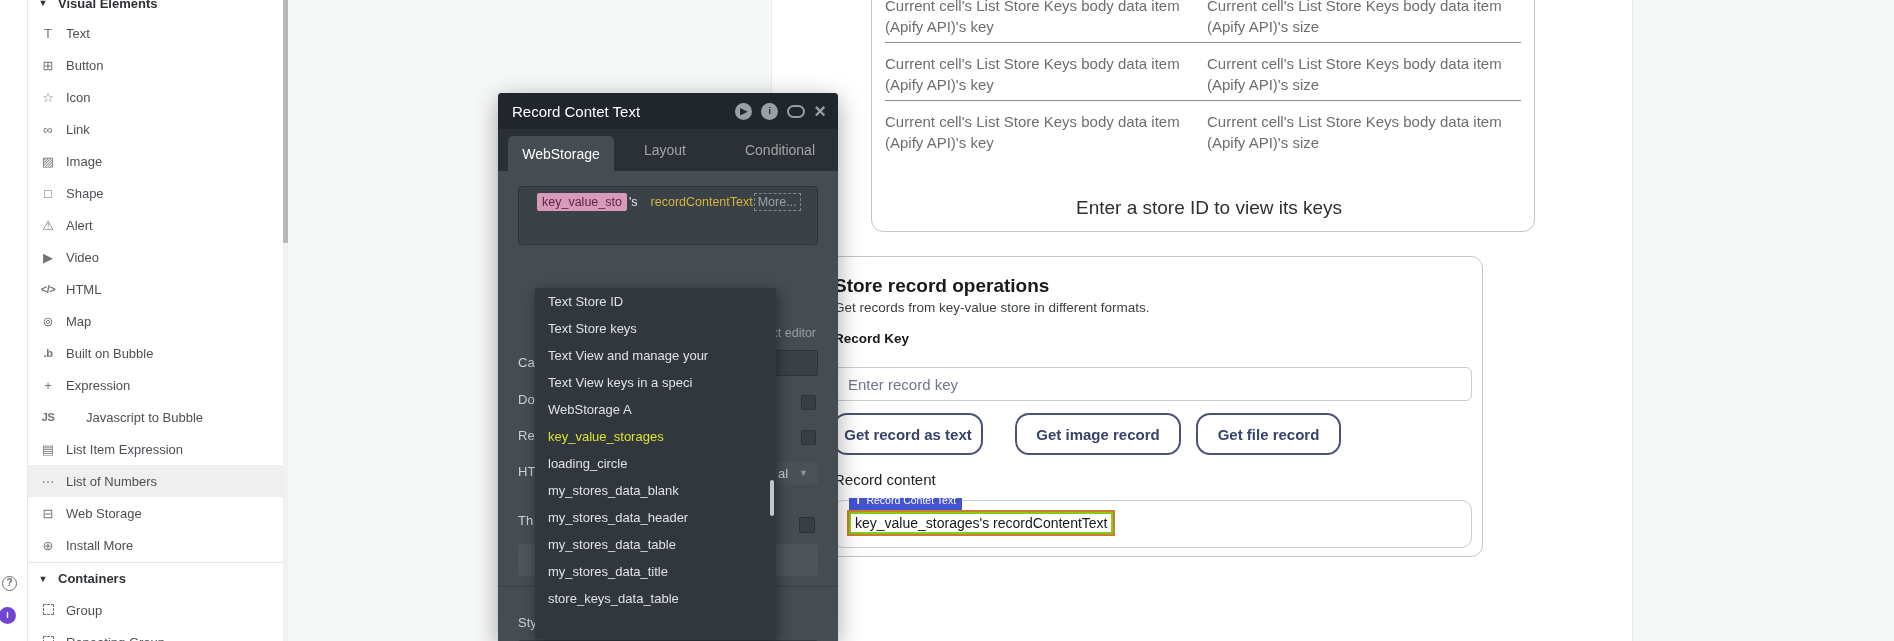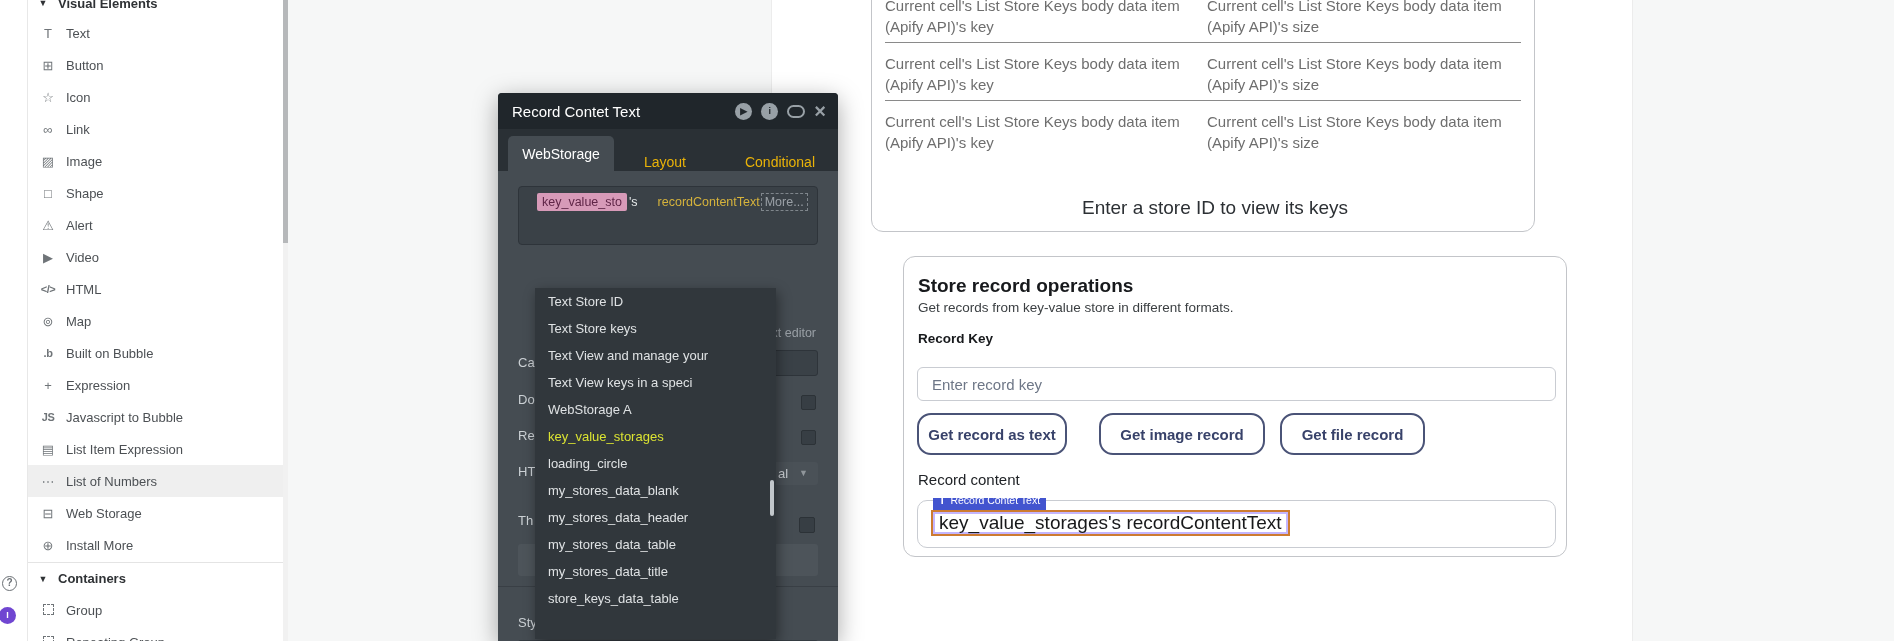--- a/index.html
+++ b/index.html
@@ -27,68 +27,68 @@
   .pal-divider-top{border-top:1px solid #e4e4e4;}
   #sidebar-scrollbar{position:absolute;left:283px;top:0;width:5px;height:641px;background:#f1f1f1;}
   #sidebar-scrollbar .thumb{position:absolute;left:0;top:0;width:5px;height:243px;background:#b6b8ba;}
 
   
   #page{position:absolute;left:771px;top:0;width:862px;height:641px;background:#fff;
     border-left:1px solid #ececec;border-right:1px solid #ececec;}
 
   .card{position:absolute;background:#fff;border:1px solid #c3c5c9;border-radius:12px;}
   #cardA{left:871px;top:-24px;width:664px;height:256px;}
-  #cardB{left:903px;top:256px;width:664px;height:301px;padding-left:32px;}
+  #cardB{left:819px;top:256px;width:664px;height:301px;padding-left:32px;}
 
   .krow{position:absolute;left:0;width:664px;}
   .kcell{position:absolute;top:0;width:330px;color:#6e6e6e;font-size:15px;line-height:21px;}
   .kcell.c1{left:13px;}
   .kcell.c2{left:335px;}
   .kdiv{position:absolute;left:13px;width:636px;height:0;border-top:1px solid #8a8a8a;}
-  .empty-msg{position:absolute;left:11px;top:220px;width:664px;text-align:center;color:#2c3034;font-size:19px;}
+  .empty-msg{position:absolute;left:5px;top:220px;width:664px;text-align:center;color:#2c3034;font-size:19px;}
 
   .sc-title{position:absolute;left:14px;top:18px;font-size:19px;font-weight:bold;color:#17191c;}
   .sc-sub{position:absolute;left:14px;top:43px;font-size:13.5px;color:#3c4043;}
   .sc-key-label{position:absolute;left:14px;top:74px;font-size:13.5px;font-weight:bold;color:#17191c;}
   .sc-input{position:absolute;left:13px;top:110px;width:639px;height:34px;border:1px solid #c9ccd2;border-radius:6px;
     padding:0 14px;font-size:15px;color:#333;font-family:"Liberation Sans",sans-serif;outline:none;}
   .sc-input::placeholder{color:#6e7787;opacity:1;}
   .sc-btn{position:absolute;top:156px;height:42px;background:#fff;border:2px solid #4a5377;border-radius:14px;
     color:#38426a;font-weight:bold;font-size:15px;font-family:"Liberation Sans",sans-serif;cursor:pointer;}
   .sc-rc-label{position:absolute;left:14px;top:214px;font-size:15px;color:#202327;}
   .sc-rc-box{position:absolute;left:13px;top:243px;width:639px;height:48px;border:1px solid #c9ccd2;border-radius:10px;}
   .sel-badge{position:absolute;left:29px;top:241px;height:13px;background:#4254cf;color:#fff;
     font-size:10.5px;padding:0 6px;overflow:hidden;white-space:nowrap;}
   .sel-badge .inner{display:inline-block;transform:translateY(-4px);line-height:13px;}
   .sel-badge .t{font-weight:bold;margin-right:5px;}
   .sel-box{position:absolute;left:27px;top:253px;border:2px solid #cd7b31;background:#fff;}
-  .sel-box .inner2{border:2px solid #c4b5fd;padding:0 4px;font-size:19px;color:#17181a;line-height:18px;white-space:nowrap;}
+  .sel-box .inner2{border:2px solid #84cc16;padding:0 4px;font-size:14px;color:#17181a;line-height:18px;white-space:nowrap;}
 
   
   #prop{position:absolute;left:498px;top:93px;width:340px;height:548px;background:#454c52;
     box-shadow:0 6px 24px rgba(0,0,0,.35);border-radius:4px 4px 0 0;overflow:hidden;z-index:20;}
   #prop .titlebar{position:absolute;left:0;top:0;width:340px;height:36px;background:#20262b;display:flex;align-items:center;}
   #prop .title{color:#fff;font-size:15px;margin-left:14px;flex:1;white-space:nowrap;}
   .tb-icons{display:flex;align-items:center;gap:9px;margin-right:12px;}
   .tb-circle{width:17px;height:17px;border-radius:50%;background:#98a0a6;color:#20262b;
     font-size:9px;line-height:17px;text-align:center;font-weight:bold;}
   .tb-bubble{width:18px;height:13px;border:2px solid #98a0a6;border-radius:8px;}
   .tb-close{color:#98a0a6;font-size:20px;font-weight:bold;line-height:17px;}
   #prop .tabs{position:absolute;left:0;top:36px;width:340px;height:42px;background:#2a3035;}
-  .tab{position:absolute;top:12px;height:42px;display:flex;align-items:center;justify-content:center;
-    color:#eab308;font-size:14px;cursor:pointer;}
+  .tab{position:absolute;top:0;height:42px;display:flex;align-items:center;justify-content:center;
+    color:#a3a3a3;font-size:14px;cursor:pointer;}
   .tab.active{top:7px;height:35px;background:#454c52;border-radius:5px 5px 0 0;color:#fff;}
   #prop .body{position:absolute;left:0;top:78px;width:340px;bottom:0;background:#454c52;}
 
   .expr-field{position:absolute;left:20px;top:15px;width:300px;height:59px;background:#3a4147;
     border:1px solid #2e343a;border-radius:4px;}
   .expr-row{position:absolute;left:18px;top:6px;display:flex;align-items:center;white-space:nowrap;font-size:12.5px;}
   .token-pill{background:#d79ab8;color:#5f2547;padding:2px 5px;border-radius:2px;}
   .expr-op{color:#e6e9ea;margin-left:2px;}
-  .expr-yellow{color:#d6b33c;margin-left:20px;}
+  .expr-yellow{color:#d6b33c;margin-left:13px;}
   .expr-more{color:#9aa0a6;border:1px dashed #7f868c;padding:1px 3px;margin-left:1px;}
 
   .frag-label{position:absolute;color:#ccd1d5;font-size:13px;}
   .hint-frag{position:absolute;right:22px;top:155px;color:#9aa0a6;font-size:12.5px;}
   .dark-box{position:absolute;background:#3a4147;border:1px solid #2e343a;border-radius:3px;}
   .light-box{position:absolute;background:#4d545a;border-radius:3px;}
   .pe-check{position:absolute;width:15px;height:15px;background:#373e44;border:1px solid #2c3237;border-radius:2px;}
   .pe-divider{position:absolute;left:0;width:340px;border-top:1px solid #393f45;}
   .style-select{position:absolute;left:20px;top:469px;width:300px;height:29px;background:#343b41;border-radius:3px;
     color:#e8eaec;font-size:13px;line-height:29px;padding-left:10px;cursor:pointer;}
@@ -163,21 +163,21 @@
         <span class="pal-label">Map</span>
       </div>
       <div class="pal-row" style="top: 337px;">
         <span class="pal-icon small">.b</span>
         <span class="pal-label">Built on Bubble</span>
       </div>
       <div class="pal-row" style="top: 369px;">
         <span class="pal-icon">+</span>
         <span class="pal-label">Expression</span>
       </div>
-      <div class="pal-row" style="top: 401px;">
+      <div class="pal-row" style="top: 401px; gap: 20px;">
         <span class="pal-icon small">JS</span>
         <span class="pal-label">Javascript to Bubble</span>
       </div>
       <div class="pal-row" style="top: 433px;">
         <span class="pal-icon">▤</span>
         <span class="pal-label">List Item Expression</span>
       </div>
       <div class="pal-row hl" style="top: 465px;">
         <span class="pal-icon">⋯</span>
         <span class="pal-label">List of Numbers</span>

